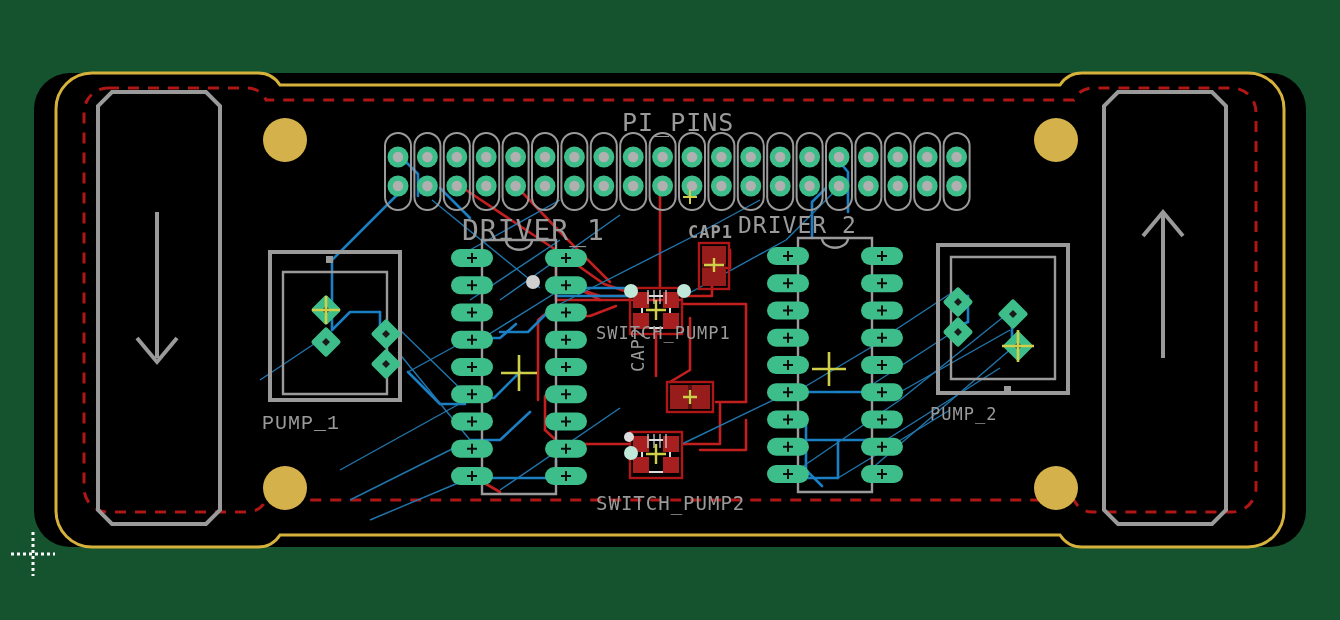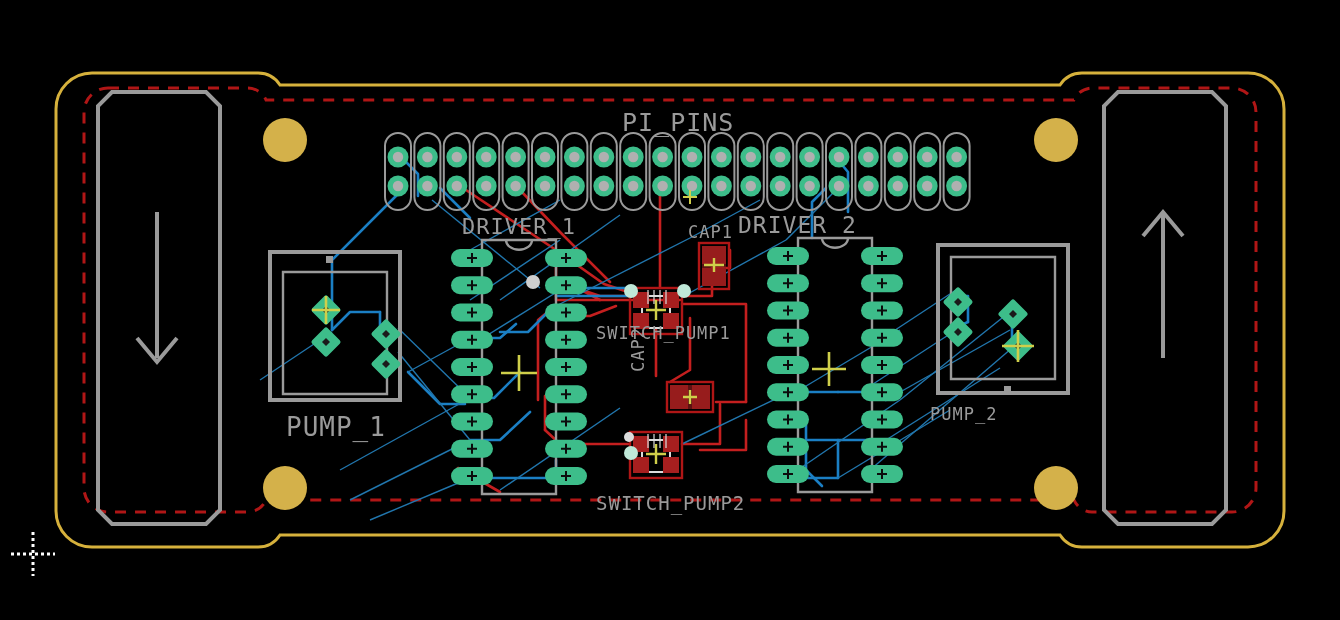--- a/index.html
+++ b/index.html
@@ -1,17 +1,17 @@
 <!DOCTYPE html>
 <html><head>
 <meta charset="utf-8">
 <style>
   html,body{margin:0;padding:0;background:#2b2b2b;}
   body{width:1340px;height:620px;overflow:hidden;font-family:"DejaVu Sans Mono",monospace;}
-  #stage{position:relative;width:1340px;height:620px;background:#000000;}
+  #stage{position:relative;width:1340px;height:620px;background:#14532d;}
   #pcb{position:absolute;left:0;top:0;width:1340px;height:620px;}
   .lbl{position:absolute;color:#9a9a9a;font-family:"DejaVu Sans Mono",monospace;letter-spacing:1px;white-space:nowrap;user-select:none;}
 </style>
 </head>
 <body>
 
 <div id="stage">
 
 <svg id="pcb" viewBox="0 0 1340 620">
 
@@ -566,22 +566,22 @@
   </g>
 
   <g stroke="#ffffff" stroke-width="3" stroke-dasharray="3 3">
     <path d="M33,532 V576"></path>
     <path d="M11,554 H55"></path>
   </g>
 
 </svg>
 
 <div class="lbl" style="left:622px;top:108px;font-size:25px;">PI_PINS</div>
-<div class="lbl" style="left:462px;top:214px;font-size:22px;text-align:right;">DRIVER_1</div>
+<div class="lbl" style="left:462px;top:214px;font-size:28px;text-align:right;">DRIVER_1</div>
 <div class="lbl" style="left:738px;top:212px;font-size:23px;">DRIVER_2</div>
-<div class="lbl" style="left:286px;top:412px;font-size:26px;">PUMP_1</div>
+<div class="lbl" style="left:262px;top:412px;font-size:20px;font-family:Liberation Mono, monospace;">PUMP_1</div>
 <div class="lbl" style="left:930px;top:404px;font-size:17px;">PUMP_2</div>
-<div class="lbl" style="left:688px;top:222px;font-size:17px;">CAP1</div>
+<div class="lbl" style="left:688px;top:222px;font-size:17px;font-weight:bold;">CAP1</div>
 <div class="lbl" style="left:628px;top:372px;font-size:17px;transform:rotate(-90deg);transform-origin:0 0;">CAP2</div>
 <div class="lbl" style="left:596px;top:323px;font-size:17px;">SWITCH_PUMP1</div>
 <div class="lbl" style="left:596px;top:492px;font-size:19px;">SWITCH_PUMP2</div>
 
 </div>
 
 </body></html>

